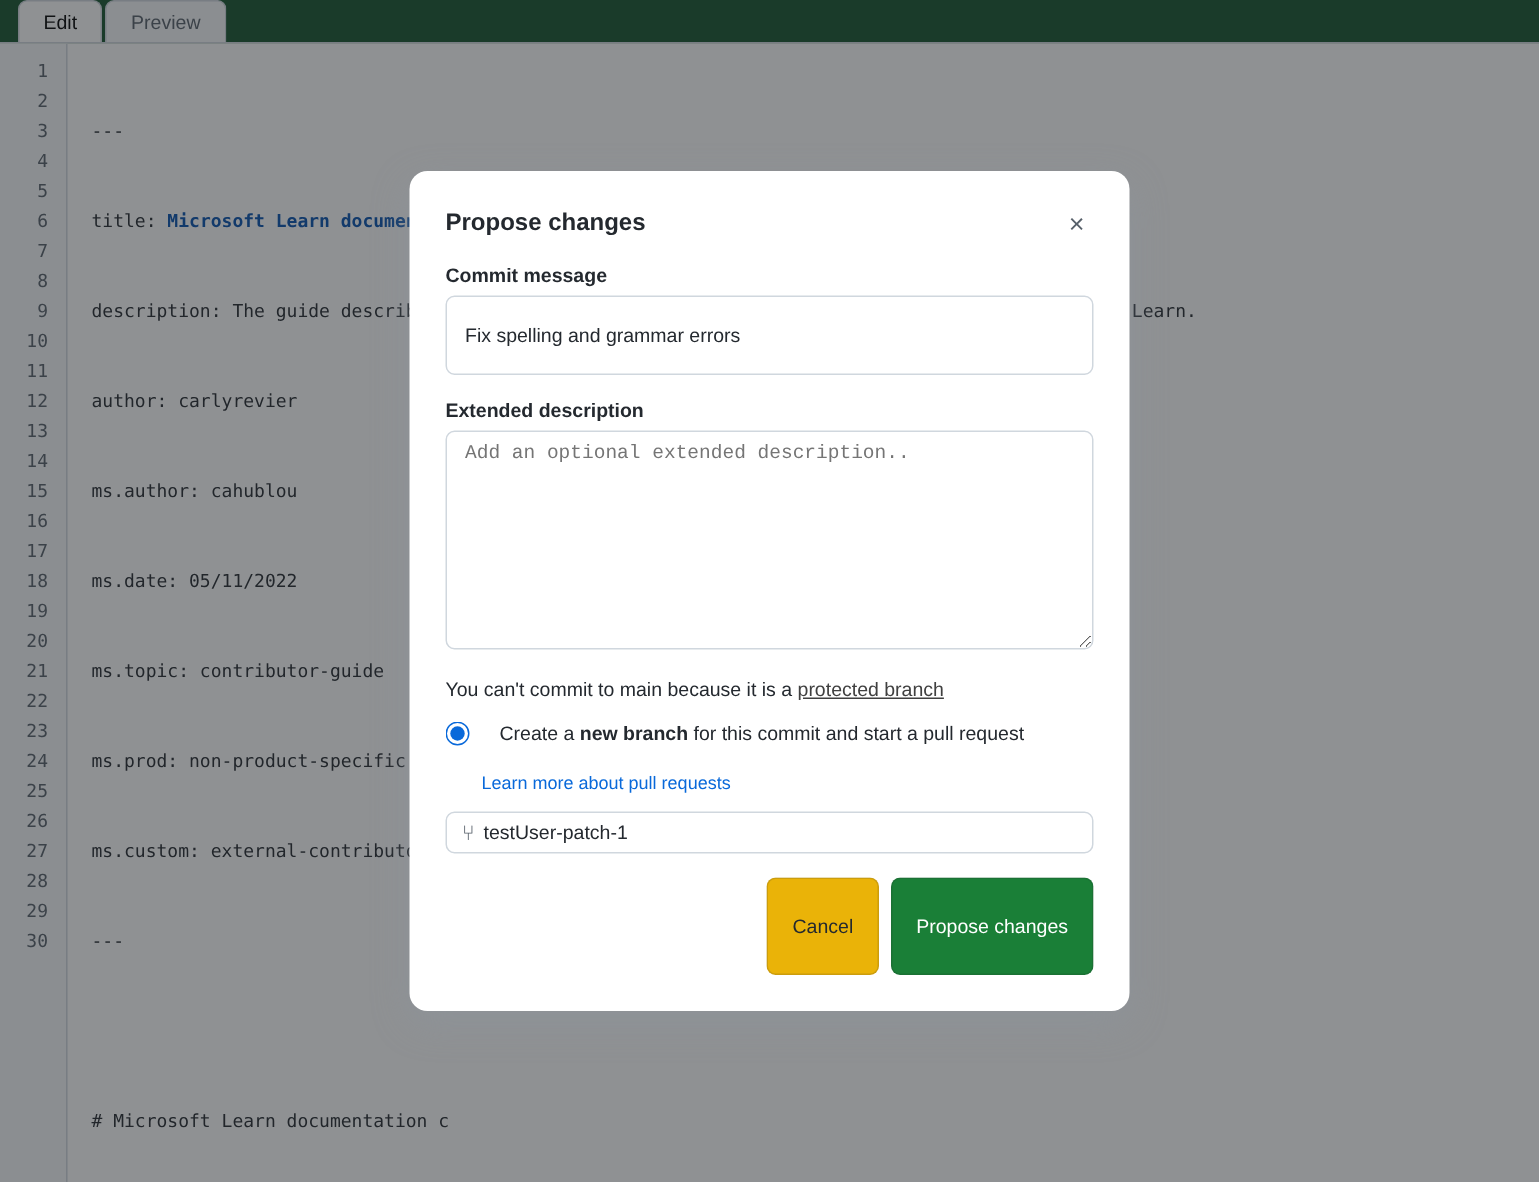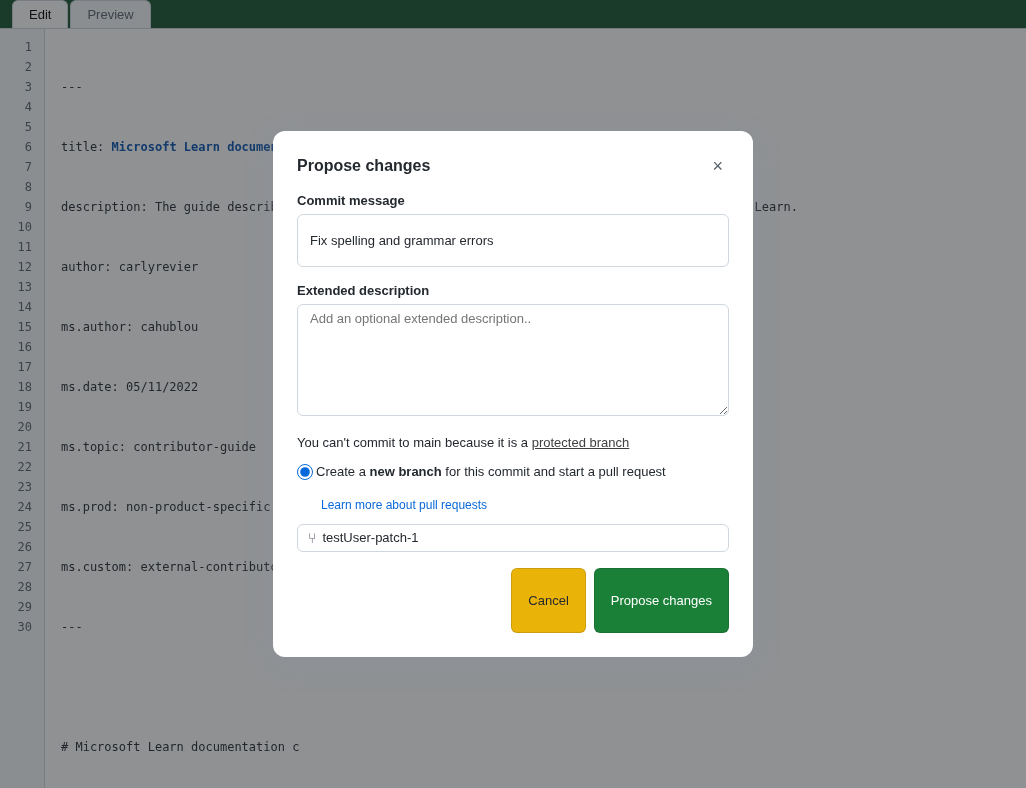--- a/index.html
+++ b/index.html
@@ -155,42 +155,42 @@
     }
 
     .form-textarea {
       width: 100%;
       padding: 6px 12px;
       font-size: 13px;
       border: 1px solid #d0d7de;
       border-radius: 6px;
       color: #24292f;
       outline: none;
-      font-family: Liberation Sans, sans-serif;
+      font-family: Liberation Mono, monospace;
       resize: vertical;
-      height: 112px;
+      height: 146px;
       color: #57606a;
     }
 
     .protected-notice {
       font-size: 13px;
       color: #24292f;
       margin-bottom: 12px;
     }
 
     .protected-link {
       color: #404040;
       text-decoration: underline;
       cursor: pointer;
     }
 
     .radio-option {
       display: flex;
       align-items: flex-start;
-      gap: 3px;
+      gap: 20px;
       margin-bottom: 16px;
     }
 
     .radio-input {
       margin-top: 2px;
       accent-color: #0969da;
       cursor: pointer;
       width: 16px;
       height: 16px;
       flex-shrink: 0;

